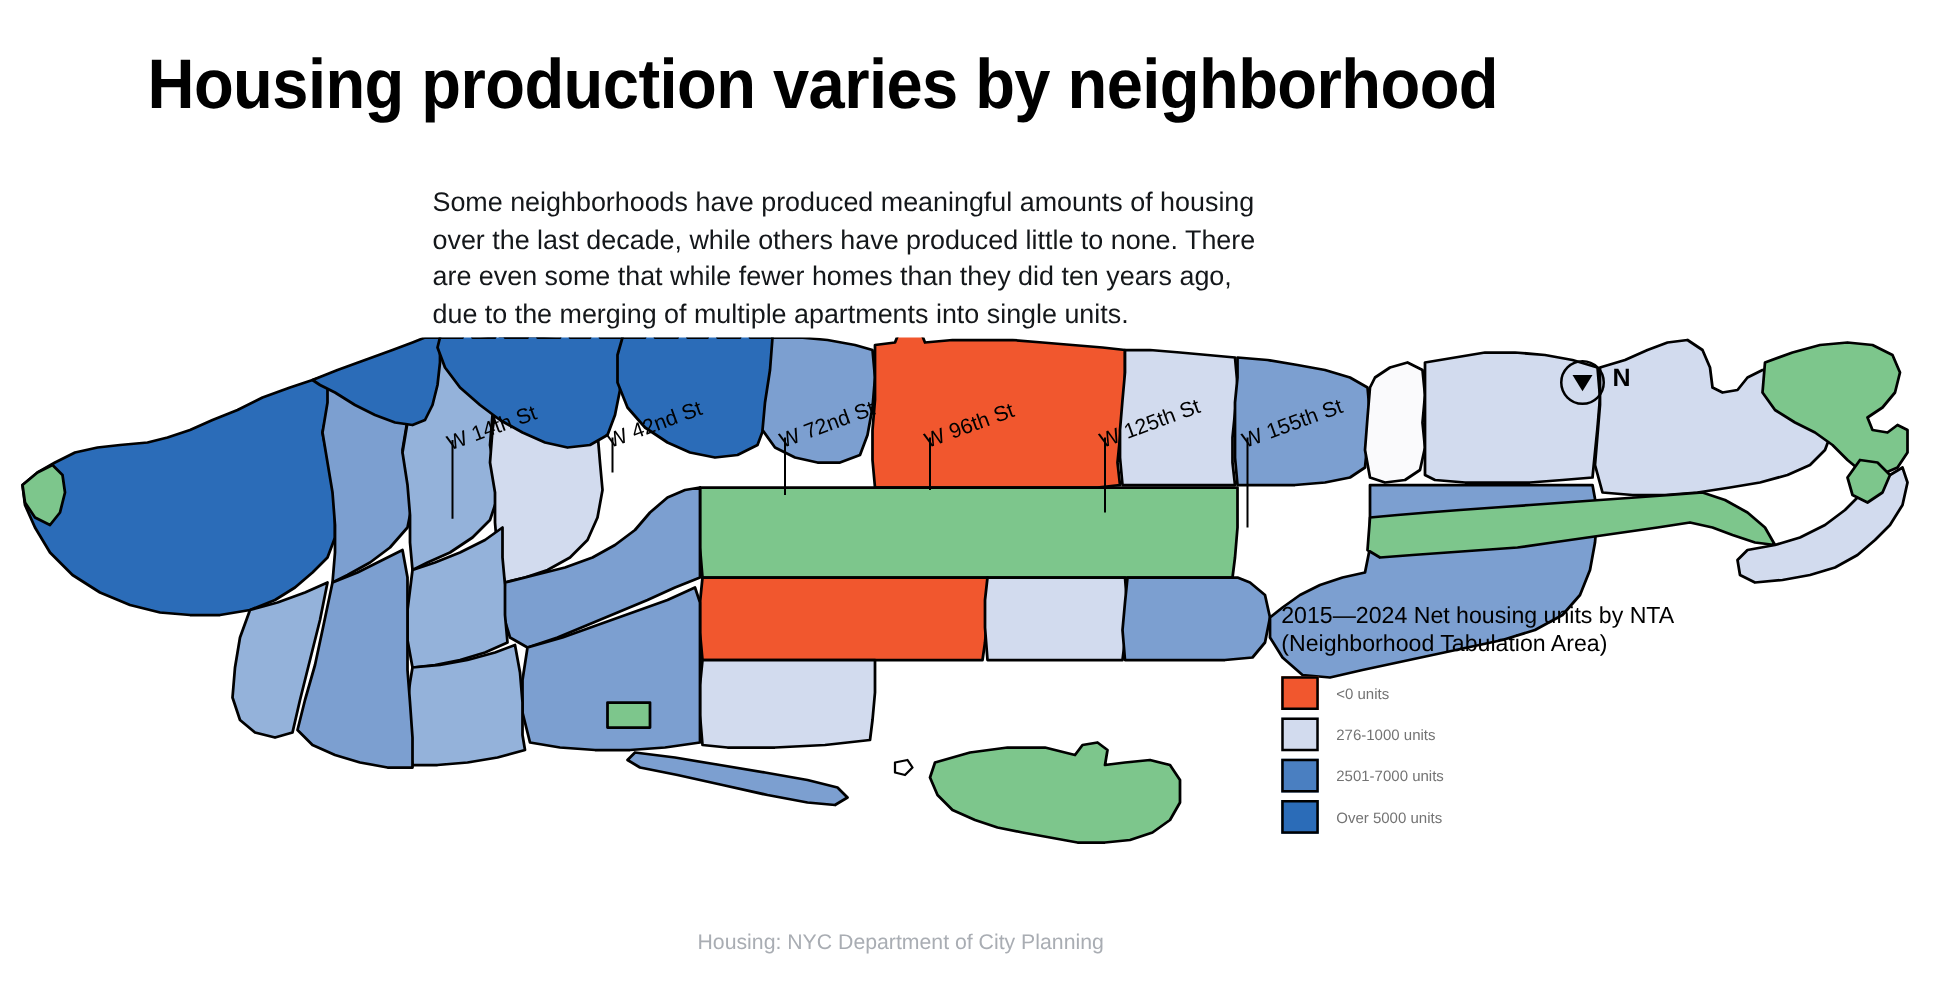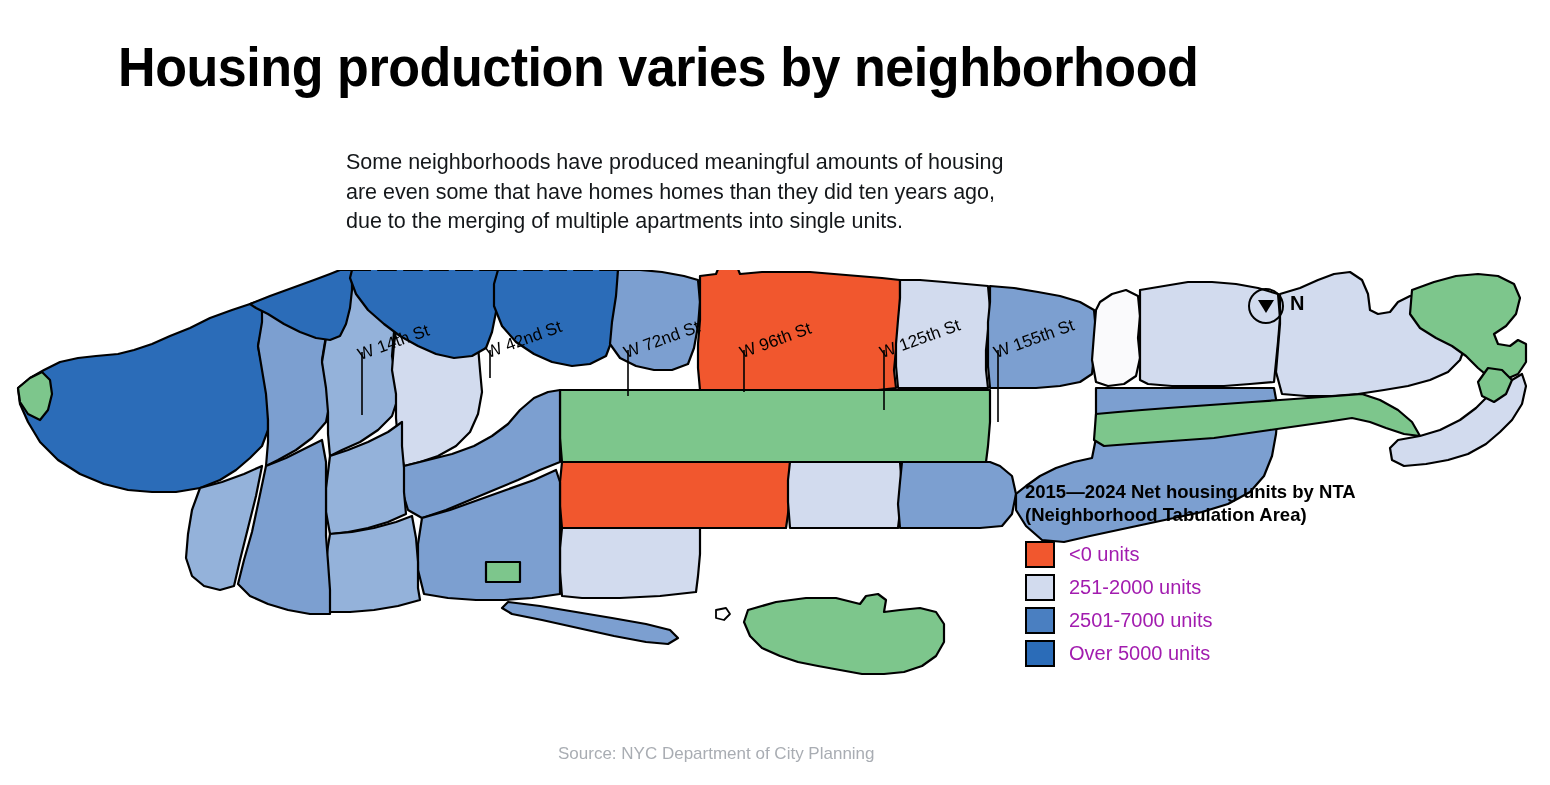--- a/index.html
+++ b/index.html
@@ -111,44 +111,44 @@
 
   
   .legend {
     position: absolute;
     left: 1025px;
     top: 480px;
     width: 400px;
   }
   .legend-title {
     font-size: 18.5px;
-    font-weight: 700;
+    font-weight: 400;
     line-height: 23px;
     color: #000;
     margin-bottom: 12px;
   }
   .legend-title .line { display: block; white-space: nowrap; }
   .legend-items { display: block; }
   .legend-row {
     display: flex;
     align-items: center;
     height: 33px;
   }
   .swatch {
     width: 30px;
     height: 27px;
     border: 2.5px solid #000;
     box-sizing: border-box;
     margin-right: 14px;
     flex: 0 0 auto;
   }
   .legend-label {
-    font-size: 20px;
+    font-size: 12px;
     font-weight: 400;
-    color: #a21caf;
+    color: #737373;
     white-space: nowrap;
   }
 
   
   .source {
     position: absolute;
     left: 558px;
     top: 744px;
     font-size: 17px;
     font-weight: 400;
@@ -158,21 +158,22 @@
 </style>
 </head>
 <body>
 
 <div id="page">
 
   <div class="title">Housing production varies by neighborhood</div>
 
   <div class="description">
     <span class="line">Some neighborhoods have produced meaningful amounts of housing</span>
-    <span class="line">are even some that have homes homes than they did ten years ago,</span>
+    <span class="line">over the last decade, while others have produced little to none. There</span>
+    <span class="line">are even some that while fewer homes than they did ten years ago,</span>
     <span class="line">due to the merging of multiple apartments into single units.</span>
   </div>
 
   <div class="map-area">
     <svg class="map-svg" width="1550" height="450" viewBox="0 0 1550 450">
       <defs>
         <pattern id="tex" width="4" height="4" patternUnits="userSpaceOnUse">
           <rect width="4" height="4" fill="none"></rect>
           <circle cx="1" cy="1" r="0.45" fill="#ffffff" opacity="0.25"></circle>
         </pattern>
@@ -360,28 +361,28 @@
       <span class="line">2015—2024 Net housing units by NTA</span>
       <span class="line">(Neighborhood Tabulation Area)</span>
     </div>
     <div class="legend-items">
       <div class="legend-row">
         <span class="swatch" style="background-color: rgb(241, 87, 46);"></span>
         <span class="legend-label">&lt;0 units</span>
       </div>
       <div class="legend-row">
         <span class="swatch" style="background-color: rgb(210, 219, 238);"></span>
-        <span class="legend-label">251-2000 units</span>
+        <span class="legend-label">276-1000 units</span>
       </div>
       <div class="legend-row">
         <span class="swatch" style="background-color: rgb(74, 127, 193);"></span>
         <span class="legend-label">2501-7000 units</span>
       </div>
       <div class="legend-row">
         <span class="swatch" style="background-color: rgb(43, 108, 184);"></span>
         <span class="legend-label">Over 5000 units</span>
       </div>
     </div>
   </div>
 
-  <div class="source">Source: NYC Department of City Planning</div>
+  <div class="source">Housing: NYC Department of City Planning</div>
 
 </div>
 
 </body></html>

